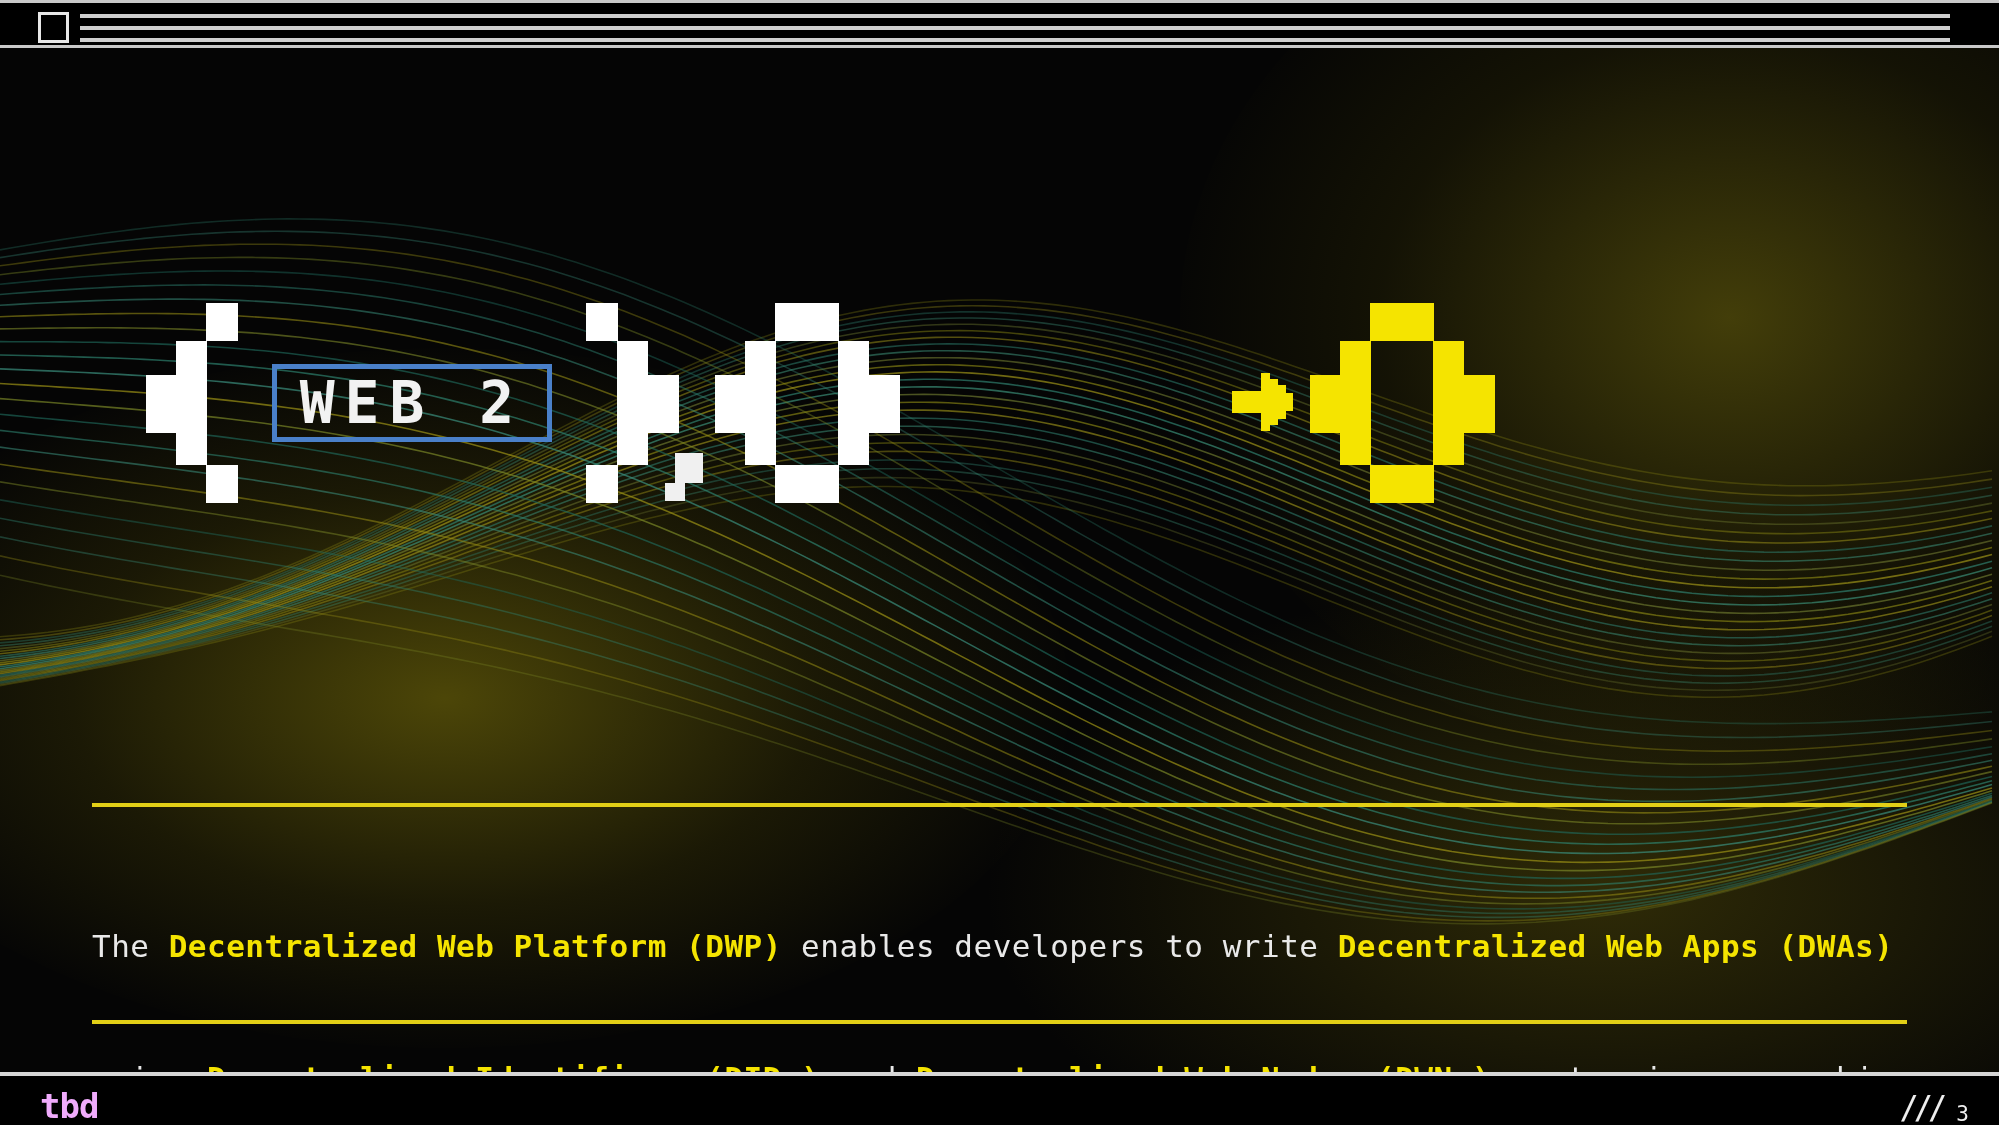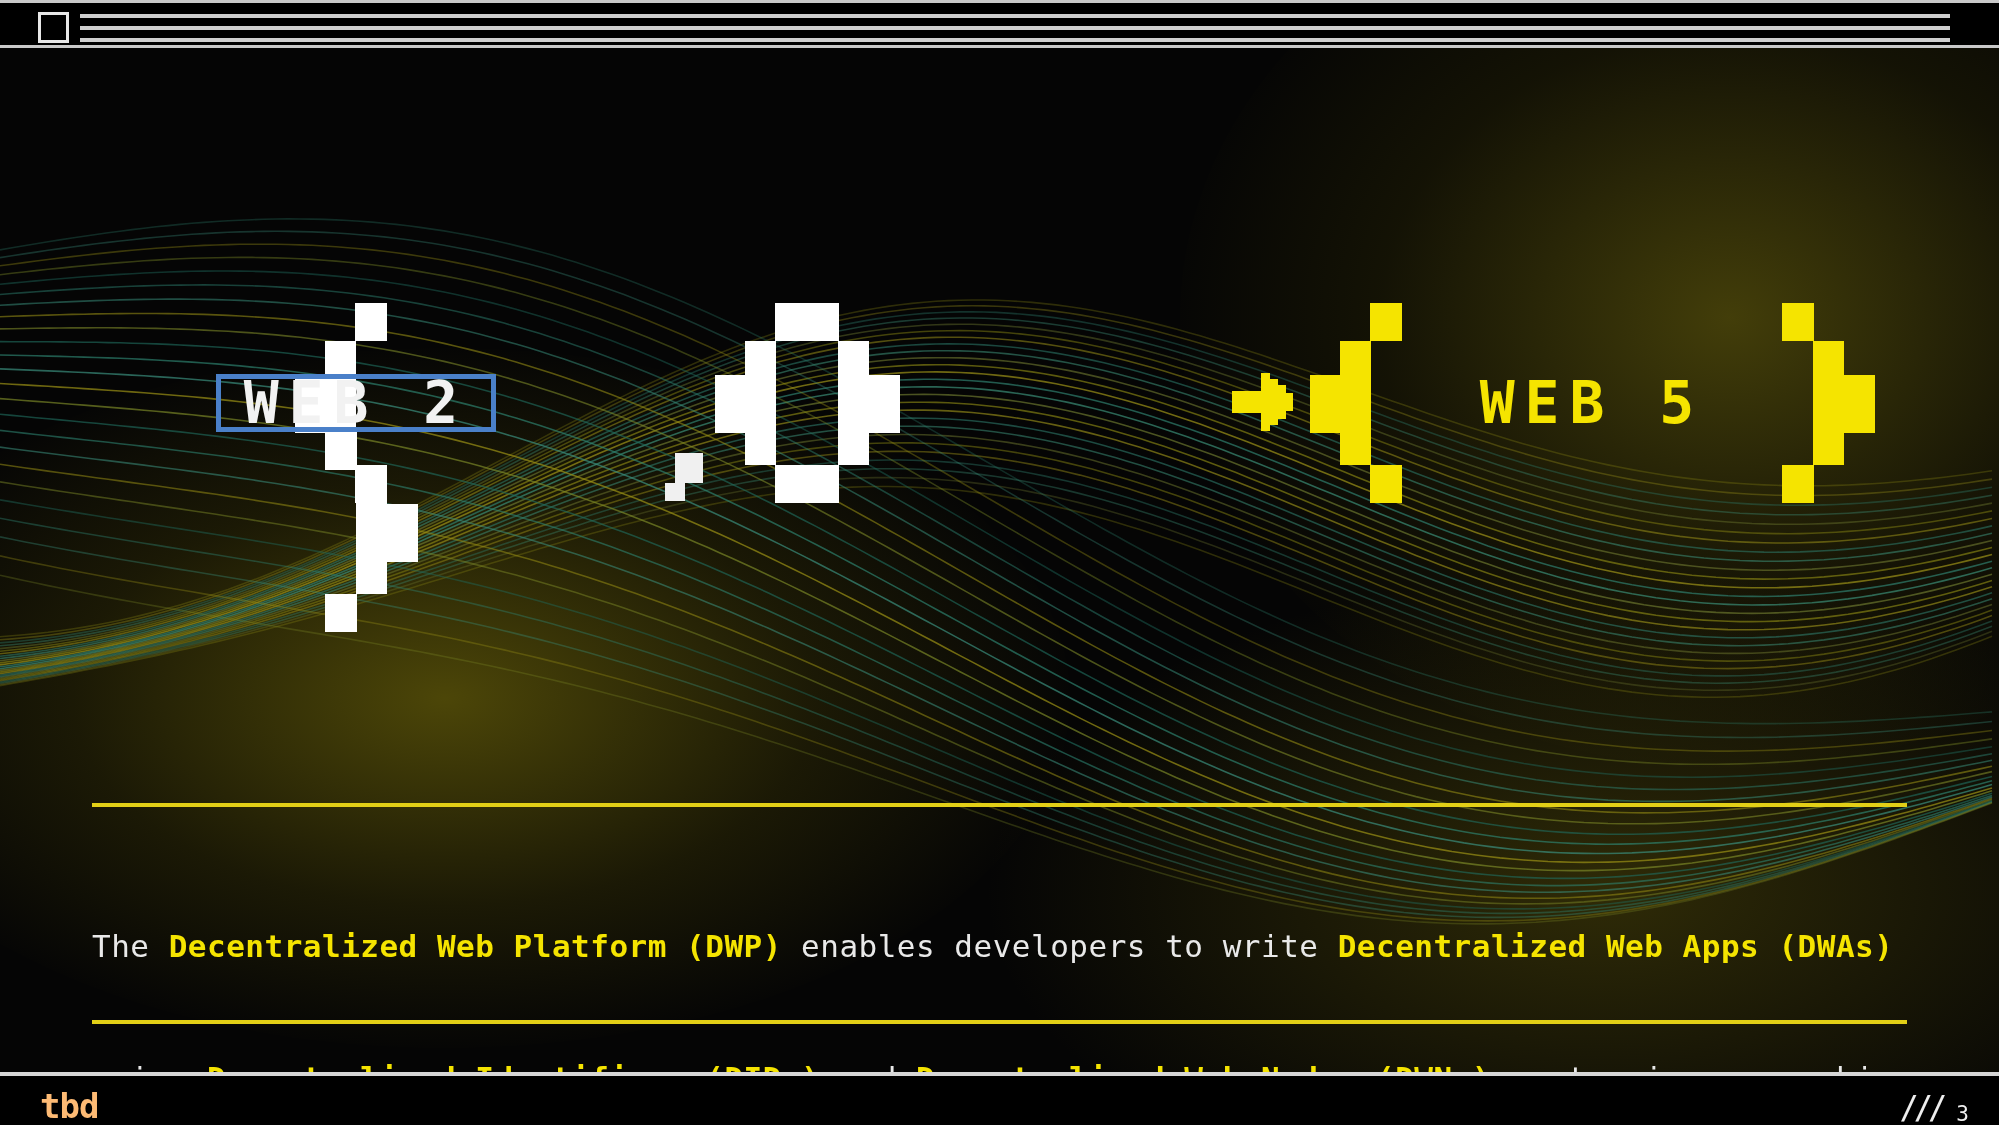--- a/index.html
+++ b/index.html
@@ -149,21 +149,21 @@
   .botbar {
     position:absolute; left:0; top:1072px;
     width:1999px; height:53px;
     background:#000;
     border-top:4px solid #d6d6d6;
   }
   .logo {
     position:absolute; left:40px; top:10px;
     font-family:"DejaVu Sans Mono", monospace;
     font-size:34px; font-weight:700;
-    color:#fdba74; letter-spacing:-1px;
+    color:#f0abfc; letter-spacing:-1px;
   }
   .pager {
     position:absolute; right:30px; top:12px;
     display:flex; align-items:flex-end; gap:14px;
   }
   .slashes {
     font-family:"DejaVu Sans Mono", monospace;
     font-size:32px; color:#efefef; letter-spacing:-5px;
     transform:skewX(0deg);
   }
@@ -244,21 +244,21 @@
           <path d="M0.0 451.9 L12.0 453.9 L24.0 456.0 L36.0 458.0 L48.0 460.0 L60.0 462.0 L72.0 463.9 L84.0 465.9 L96.0 467.8 L108.0 469.7 L120.0 471.5 L132.0 473.4 L144.0 475.3 L156.0 477.1 L168.0 479.0 L180.0 480.9 L192.0 482.7 L204.0 484.6 L216.0 486.5 L228.0 488.4 L240.0 490.3 L252.0 492.3 L264.0 494.2 L276.0 496.2 L288.0 498.3 L300.0 500.3 L312.0 502.4 L324.0 504.6 L336.0 506.8 L348.0 509.0 L360.0 511.3 L372.0 513.7 L384.0 516.1 L396.0 518.5 L408.0 521.0 L420.0 523.6 L432.0 526.3 L444.0 529.0 L456.0 531.8 L468.0 534.6 L480.0 537.5 L492.0 540.5 L504.0 543.6 L516.0 546.8 L528.0 550.0 L540.0 553.3 L552.0 556.7 L564.0 560.2 L576.0 563.7 L588.0 567.3 L600.0 571.0 L612.0 574.8 L624.0 578.7 L636.0 582.6 L648.0 586.6 L660.0 590.7 L672.0 594.9 L684.0 599.1 L696.0 603.4 L708.0 607.8 L720.0 612.2 L732.0 616.7 L744.0 621.3 L756.0 626.0 L768.0 630.7 L780.0 635.4 L792.0 640.2 L804.0 645.1 L816.0 650.0 L828.0 654.9 L840.0 659.9 L852.0 664.9 L864.0 670.0 L876.0 675.0 L888.0 680.1 L900.0 685.3 L912.0 690.4 L924.0 695.5 L936.0 700.7 L948.0 705.8 L960.0 711.0 L972.0 716.1 L984.0 721.2 L996.0 726.3 L1008.0 731.4 L1020.0 736.5 L1032.0 741.5 L1044.0 746.5 L1056.0 751.4 L1068.0 756.3 L1080.0 761.1 L1092.0 765.9 L1104.0 770.6 L1116.0 775.2 L1128.0 779.8 L1140.0 784.3 L1152.0 788.7 L1164.0 793.0 L1176.0 797.2 L1188.0 801.3 L1200.0 805.3 L1212.0 809.2 L1224.0 813.0 L1236.0 816.7 L1248.0 820.2 L1260.0 823.6 L1272.0 826.9 L1284.0 830.1 L1296.0 833.1 L1308.0 836.0 L1320.0 838.7 L1332.0 841.3 L1344.0 843.7 L1356.0 846.0 L1368.0 848.2 L1380.0 850.1 L1392.0 851.9 L1404.0 853.6 L1416.0 855.1 L1428.0 856.4 L1440.0 857.6 L1452.0 858.5 L1464.0 859.4 L1476.0 860.0 L1488.0 860.5 L1500.0 860.8 L1512.0 860.9 L1524.0 860.9 L1536.0 860.7 L1548.0 860.3 L1560.0 859.8 L1572.0 859.1 L1584.0 858.2 L1596.0 857.2 L1608.0 856.0 L1620.0 854.6 L1632.0 853.1 L1644.0 851.4 L1656.0 849.6 L1668.0 847.6 L1680.0 845.5 L1692.0 843.2 L1704.0 840.8 L1716.0 838.3 L1728.0 835.6 L1740.0 832.8 L1752.0 829.8 L1764.0 826.8 L1776.0 823.6 L1788.0 820.3 L1800.0 817.0 L1812.0 813.5 L1824.0 809.9 L1836.0 806.2 L1848.0 802.4 L1860.0 798.6 L1872.0 794.7 L1884.0 790.7 L1896.0 786.7 L1908.0 782.6 L1920.0 778.4 L1932.0 774.2 L1944.0 769.9 L1956.0 765.7 L1968.0 761.4 L1980.0 757.0 L1992.0 752.7 " stroke="#1f6b5d" stroke-opacity="0.45" fill="none"></path>
           <path d="M0.0 470.2 L12.0 472.5 L24.0 474.7 L36.0 476.9 L48.0 479.0 L60.0 481.1 L72.0 483.2 L84.0 485.3 L96.0 487.3 L108.0 489.3 L120.0 491.3 L132.0 493.2 L144.0 495.2 L156.0 497.1 L168.0 499.1 L180.0 501.0 L192.0 503.0 L204.0 504.9 L216.0 506.8 L228.0 508.8 L240.0 510.8 L252.0 512.7 L264.0 514.7 L276.0 516.8 L288.0 518.8 L300.0 520.9 L312.0 523.0 L324.0 525.1 L336.0 527.3 L348.0 529.5 L360.0 531.8 L372.0 534.1 L384.0 536.5 L396.0 538.9 L408.0 541.3 L420.0 543.8 L432.0 546.4 L444.0 549.1 L456.0 551.8 L468.0 554.5 L480.0 557.4 L492.0 560.3 L504.0 563.2 L516.0 566.3 L528.0 569.4 L540.0 572.6 L552.0 575.8 L564.0 579.2 L576.0 582.6 L588.0 586.0 L600.0 589.6 L612.0 593.2 L624.0 596.9 L636.0 600.7 L648.0 604.5 L660.0 608.5 L672.0 612.5 L684.0 616.5 L696.0 620.7 L708.0 624.9 L720.0 629.1 L732.0 633.4 L744.0 637.8 L756.0 642.3 L768.0 646.8 L780.0 651.3 L792.0 655.9 L804.0 660.6 L816.0 665.3 L828.0 670.0 L840.0 674.8 L852.0 679.6 L864.0 684.4 L876.0 689.3 L888.0 694.2 L900.0 699.1 L912.0 704.0 L924.0 708.9 L936.0 713.9 L948.0 718.8 L960.0 723.7 L972.0 728.7 L984.0 733.6 L996.0 738.5 L1008.0 743.3 L1020.0 748.2 L1032.0 753.0 L1044.0 757.7 L1056.0 762.5 L1068.0 767.1 L1080.0 771.8 L1092.0 776.3 L1104.0 780.8 L1116.0 785.3 L1128.0 789.6 L1140.0 793.9 L1152.0 798.1 L1164.0 802.2 L1176.0 806.2 L1188.0 810.1 L1200.0 814.0 L1212.0 817.7 L1224.0 821.3 L1236.0 824.8 L1248.0 828.1 L1260.0 831.4 L1272.0 834.5 L1284.0 837.5 L1296.0 840.3 L1308.0 843.0 L1320.0 845.6 L1332.0 848.0 L1344.0 850.3 L1356.0 852.4 L1368.0 854.4 L1380.0 856.2 L1392.0 857.9 L1404.0 859.4 L1416.0 860.7 L1428.0 861.9 L1440.0 862.9 L1452.0 863.7 L1464.0 864.4 L1476.0 864.9 L1488.0 865.2 L1500.0 865.4 L1512.0 865.4 L1524.0 865.3 L1536.0 864.9 L1548.0 864.4 L1560.0 863.8 L1572.0 862.9 L1584.0 862.0 L1596.0 860.8 L1608.0 859.5 L1620.0 858.0 L1632.0 856.4 L1644.0 854.6 L1656.0 852.7 L1668.0 850.6 L1680.0 848.4 L1692.0 846.0 L1704.0 843.5 L1716.0 840.8 L1728.0 838.1 L1740.0 835.2 L1752.0 832.1 L1764.0 829.0 L1776.0 825.7 L1788.0 822.4 L1800.0 818.9 L1812.0 815.3 L1824.0 811.6 L1836.0 807.9 L1848.0 804.0 L1860.0 800.1 L1872.0 796.1 L1884.0 792.1 L1896.0 788.0 L1908.0 783.8 L1920.0 779.5 L1932.0 775.3 L1944.0 771.0 L1956.0 766.6 L1968.0 762.3 L1980.0 757.9 L1992.0 753.5 " stroke="#2e8472" stroke-opacity="0.41" fill="none"></path>
           <path d="M0.0 488.9 L12.0 491.3 L24.0 493.7 L36.0 496.0 L48.0 498.3 L60.0 500.5 L72.0 502.7 L84.0 504.9 L96.0 507.0 L108.0 509.1 L120.0 511.2 L132.0 513.3 L144.0 515.3 L156.0 517.3 L168.0 519.4 L180.0 521.4 L192.0 523.3 L204.0 525.3 L216.0 527.3 L228.0 529.3 L240.0 531.3 L252.0 533.3 L264.0 535.3 L276.0 537.3 L288.0 539.4 L300.0 541.5 L312.0 543.5 L324.0 545.7 L336.0 547.8 L348.0 550.0 L360.0 552.2 L372.0 554.5 L384.0 556.8 L396.0 559.1 L408.0 561.5 L420.0 564.0 L432.0 566.5 L444.0 569.0 L456.0 571.6 L468.0 574.3 L480.0 577.0 L492.0 579.8 L504.0 582.7 L516.0 585.6 L528.0 588.6 L540.0 591.6 L552.0 594.7 L564.0 597.9 L576.0 601.2 L588.0 604.5 L600.0 607.9 L612.0 611.4 L624.0 614.9 L636.0 618.5 L648.0 622.2 L660.0 625.9 L672.0 629.7 L684.0 633.6 L696.0 637.5 L708.0 641.5 L720.0 645.6 L732.0 649.7 L744.0 653.9 L756.0 658.2 L768.0 662.5 L780.0 666.8 L792.0 671.2 L804.0 675.6 L816.0 680.1 L828.0 684.6 L840.0 689.2 L852.0 693.8 L864.0 698.4 L876.0 703.0 L888.0 707.7 L900.0 712.4 L912.0 717.1 L924.0 721.8 L936.0 726.5 L948.0 731.2 L960.0 735.9 L972.0 740.6 L984.0 745.3 L996.0 750.0 L1008.0 754.6 L1020.0 759.3 L1032.0 763.8 L1044.0 768.4 L1056.0 772.9 L1068.0 777.4 L1080.0 781.8 L1092.0 786.1 L1104.0 790.4 L1116.0 794.6 L1128.0 798.8 L1140.0 802.9 L1152.0 806.9 L1164.0 810.8 L1176.0 814.6 L1188.0 818.3 L1200.0 821.9 L1212.0 825.5 L1224.0 828.9 L1236.0 832.2 L1248.0 835.4 L1260.0 838.4 L1272.0 841.4 L1284.0 844.2 L1296.0 846.8 L1308.0 849.4 L1320.0 851.8 L1332.0 854.0 L1344.0 856.1 L1356.0 858.1 L1368.0 859.9 L1380.0 861.6 L1392.0 863.1 L1404.0 864.5 L1416.0 865.6 L1428.0 866.7 L1440.0 867.5 L1452.0 868.2 L1464.0 868.8 L1476.0 869.2 L1488.0 869.4 L1500.0 869.4 L1512.0 869.3 L1524.0 869.0 L1536.0 868.6 L1548.0 868.0 L1560.0 867.2 L1572.0 866.2 L1584.0 865.1 L1596.0 863.9 L1608.0 862.5 L1620.0 860.9 L1632.0 859.2 L1644.0 857.3 L1656.0 855.2 L1668.0 853.1 L1680.0 850.7 L1692.0 848.3 L1704.0 845.7 L1716.0 843.0 L1728.0 840.1 L1740.0 837.1 L1752.0 834.0 L1764.0 830.8 L1776.0 827.4 L1788.0 824.0 L1800.0 820.4 L1812.0 816.8 L1824.0 813.1 L1836.0 809.2 L1848.0 805.3 L1860.0 801.3 L1872.0 797.3 L1884.0 793.2 L1896.0 789.0 L1908.0 784.7 L1920.0 780.5 L1932.0 776.1 L1944.0 771.8 L1956.0 767.4 L1968.0 763.0 L1980.0 758.5 L1992.0 754.1 " stroke="#3a8f7d" stroke-opacity="0.37" fill="none"></path>
           <path d="M0.0 507.9 L12.0 510.5 L24.0 513.0 L36.0 515.4 L48.0 517.8 L60.0 520.2 L72.0 522.5 L84.0 524.8 L96.0 527.0 L108.0 529.2 L120.0 531.4 L132.0 533.5 L144.0 535.6 L156.0 537.7 L168.0 539.8 L180.0 541.8 L192.0 543.8 L204.0 545.9 L216.0 547.9 L228.0 549.9 L240.0 551.9 L252.0 553.9 L264.0 555.9 L276.0 558.0 L288.0 560.0 L300.0 562.0 L312.0 564.1 L324.0 566.2 L336.0 568.3 L348.0 570.4 L360.0 572.6 L372.0 574.8 L384.0 577.0 L396.0 579.3 L408.0 581.6 L420.0 584.0 L432.0 586.4 L444.0 588.8 L456.0 591.3 L468.0 593.9 L480.0 596.5 L492.0 599.2 L504.0 601.9 L516.0 604.7 L528.0 607.5 L540.0 610.4 L552.0 613.4 L564.0 616.4 L576.0 619.5 L588.0 622.7 L600.0 625.9 L612.0 629.2 L624.0 632.6 L636.0 636.0 L648.0 639.5 L660.0 643.0 L672.0 646.6 L684.0 650.3 L696.0 654.0 L708.0 657.8 L720.0 661.7 L732.0 665.6 L744.0 669.6 L756.0 673.6 L768.0 677.7 L780.0 681.8 L792.0 686.0 L804.0 690.2 L816.0 694.5 L828.0 698.8 L840.0 703.1 L852.0 707.5 L864.0 711.8 L876.0 716.3 L888.0 720.7 L900.0 725.1 L912.0 729.6 L924.0 734.1 L936.0 738.6 L948.0 743.1 L960.0 747.5 L972.0 752.0 L984.0 756.5 L996.0 760.9 L1008.0 765.3 L1020.0 769.7 L1032.0 774.1 L1044.0 778.4 L1056.0 782.7 L1068.0 787.0 L1080.0 791.1 L1092.0 795.3 L1104.0 799.4 L1116.0 803.4 L1128.0 807.3 L1140.0 811.2 L1152.0 815.0 L1164.0 818.7 L1176.0 822.3 L1188.0 825.8 L1200.0 829.3 L1212.0 832.6 L1224.0 835.8 L1236.0 838.9 L1248.0 841.9 L1260.0 844.8 L1272.0 847.6 L1284.0 850.2 L1296.0 852.7 L1308.0 855.1 L1320.0 857.3 L1332.0 859.4 L1344.0 861.4 L1356.0 863.2 L1368.0 864.8 L1380.0 866.3 L1392.0 867.7 L1404.0 868.9 L1416.0 870.0 L1428.0 870.9 L1440.0 871.6 L1452.0 872.2 L1464.0 872.6 L1476.0 872.8 L1488.0 872.9 L1500.0 872.8 L1512.0 872.6 L1524.0 872.2 L1536.0 871.6 L1548.0 870.9 L1560.0 870.0 L1572.0 869.0 L1584.0 867.8 L1596.0 866.4 L1608.0 864.9 L1620.0 863.2 L1632.0 861.4 L1644.0 859.4 L1656.0 857.3 L1668.0 855.1 L1680.0 852.7 L1692.0 850.1 L1704.0 847.4 L1716.0 844.6 L1728.0 841.7 L1740.0 838.7 L1752.0 835.5 L1764.0 832.2 L1776.0 828.8 L1788.0 825.3 L1800.0 821.7 L1812.0 818.0 L1824.0 814.2 L1836.0 810.3 L1848.0 806.3 L1860.0 802.3 L1872.0 798.2 L1884.0 794.0 L1896.0 789.8 L1908.0 785.5 L1920.0 781.2 L1932.0 776.8 L1944.0 772.4 L1956.0 768.0 L1968.0 763.5 L1980.0 759.1 L1992.0 754.6 " stroke="#9b9216" stroke-opacity="0.34" fill="none"></path>
           <path d="M0.0 527.2 L12.0 529.9 L24.0 532.5 L36.0 535.0 L48.0 537.6 L60.0 540.0 L72.0 542.4 L84.0 544.8 L96.0 547.1 L108.0 549.4 L120.0 551.6 L132.0 553.8 L144.0 556.0 L156.0 558.1 L168.0 560.3 L180.0 562.3 L192.0 564.4 L204.0 566.5 L216.0 568.5 L228.0 570.5 L240.0 572.5 L252.0 574.5 L264.0 576.5 L276.0 578.5 L288.0 580.6 L300.0 582.6 L312.0 584.6 L324.0 586.6 L336.0 588.7 L348.0 590.8 L360.0 592.9 L372.0 595.0 L384.0 597.2 L396.0 599.4 L408.0 601.6 L420.0 603.8 L432.0 606.1 L444.0 608.5 L456.0 610.9 L468.0 613.3 L480.0 615.8 L492.0 618.3 L504.0 620.9 L516.0 623.5 L528.0 626.2 L540.0 629.0 L552.0 631.8 L564.0 634.6 L576.0 637.5 L588.0 640.5 L600.0 643.6 L612.0 646.7 L624.0 649.8 L636.0 653.1 L648.0 656.4 L660.0 659.7 L672.0 663.1 L684.0 666.6 L696.0 670.1 L708.0 673.7 L720.0 677.3 L732.0 681.0 L744.0 684.8 L756.0 688.6 L768.0 692.4 L780.0 696.3 L792.0 700.3 L804.0 704.3 L816.0 708.3 L828.0 712.4 L840.0 716.5 L852.0 720.6 L864.0 724.7 L876.0 728.9 L888.0 733.1 L900.0 737.3 L912.0 741.6 L924.0 745.8 L936.0 750.0 L948.0 754.3 L960.0 758.5 L972.0 762.8 L984.0 767.0 L996.0 771.2 L1008.0 775.4 L1020.0 779.6 L1032.0 783.7 L1044.0 787.8 L1056.0 791.9 L1068.0 795.9 L1080.0 799.9 L1092.0 803.8 L1104.0 807.7 L1116.0 811.5 L1128.0 815.2 L1140.0 818.8 L1152.0 822.4 L1164.0 825.9 L1176.0 829.4 L1188.0 832.7 L1200.0 835.9 L1212.0 839.1 L1224.0 842.1 L1236.0 845.0 L1248.0 847.8 L1260.0 850.5 L1272.0 853.1 L1284.0 855.6 L1296.0 857.9 L1308.0 860.1 L1320.0 862.2 L1332.0 864.1 L1344.0 865.9 L1356.0 867.6 L1368.0 869.1 L1380.0 870.5 L1392.0 871.7 L1404.0 872.7 L1416.0 873.7 L1428.0 874.4 L1440.0 875.0 L1452.0 875.5 L1464.0 875.8 L1476.0 875.9 L1488.0 875.9 L1500.0 875.7 L1512.0 875.3 L1524.0 874.8 L1536.0 874.2 L1548.0 873.3 L1560.0 872.4 L1572.0 871.2 L1584.0 869.9 L1596.0 868.5 L1608.0 866.9 L1620.0 865.1 L1632.0 863.2 L1644.0 861.2 L1656.0 859.0 L1668.0 856.6 L1680.0 854.2 L1692.0 851.6 L1704.0 848.8 L1716.0 845.9 L1728.0 842.9 L1740.0 839.8 L1752.0 836.6 L1764.0 833.3 L1776.0 829.8 L1788.0 826.3 L1800.0 822.6 L1812.0 818.8 L1824.0 815.0 L1836.0 811.1 L1848.0 807.1 L1860.0 803.0 L1872.0 798.9 L1884.0 794.7 L1896.0 790.4 L1908.0 786.1 L1920.0 781.7 L1932.0 777.3 L1944.0 772.9 L1956.0 768.5 L1968.0 764.0 L1980.0 759.5 L1992.0 755.0 " stroke="#7d8a28" stroke-opacity="0.30" fill="none"></path>
         </g>
     </svg>
 
     <div class="bracket-row">
 
-      <div class="chip" id="chip-web2" style="left:182px;flex-direction:column;">
+      <div class="chip" id="chip-web2" style="left:176px;">
         <div class="bk left white">
           <i class="a1"></i>
             <i class="a2"></i>
             <i class="a3"></i>
             <i class="a4"></i>
         </div>
         <div class="label-wrap" style="width:280px;height:78px;margin:0 34px;">
           <span class="chip-label white">WEB 2</span>
           <span class="sel-box"></span>
         </div>
@@ -297,23 +297,20 @@
           <i class="s4"></i>
           <i class="s5"></i>
       </div>
 
       <div class="chip" id="chip-web5" style="left:1340px;">
         <div class="bk left yellow">
           <i class="a1"></i>
             <i class="a2"></i>
             <i class="a3"></i>
             <i class="a4"></i>
-        </div>
-        <div class="label-wrap" style="width:300px;height:78px;margin:0 40px;">
-          <span class="chip-label yellow">WEB 5</span>
         </div>
         <div class="bk right yellow">
           <i class="a1"></i>
             <i class="a2"></i>
             <i class="a3"></i>
             <i class="a4"></i>
         </div>
       </div>
 
     </div>

